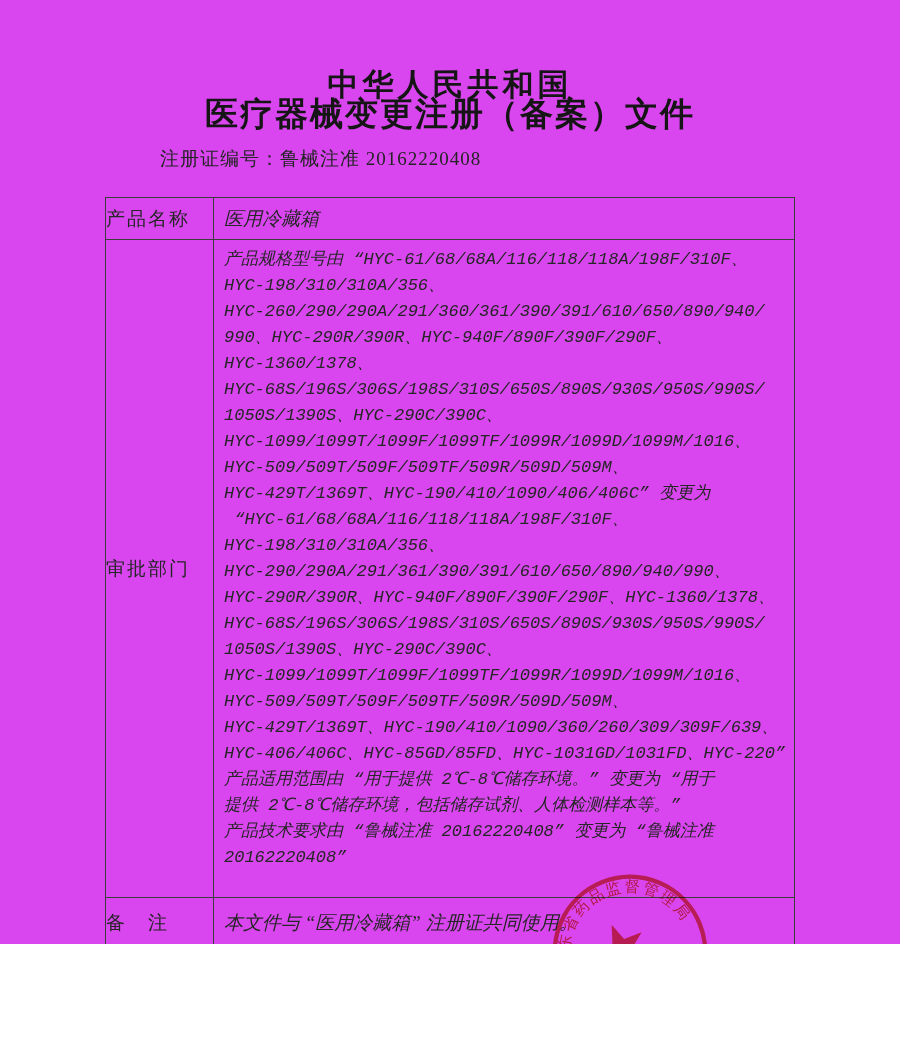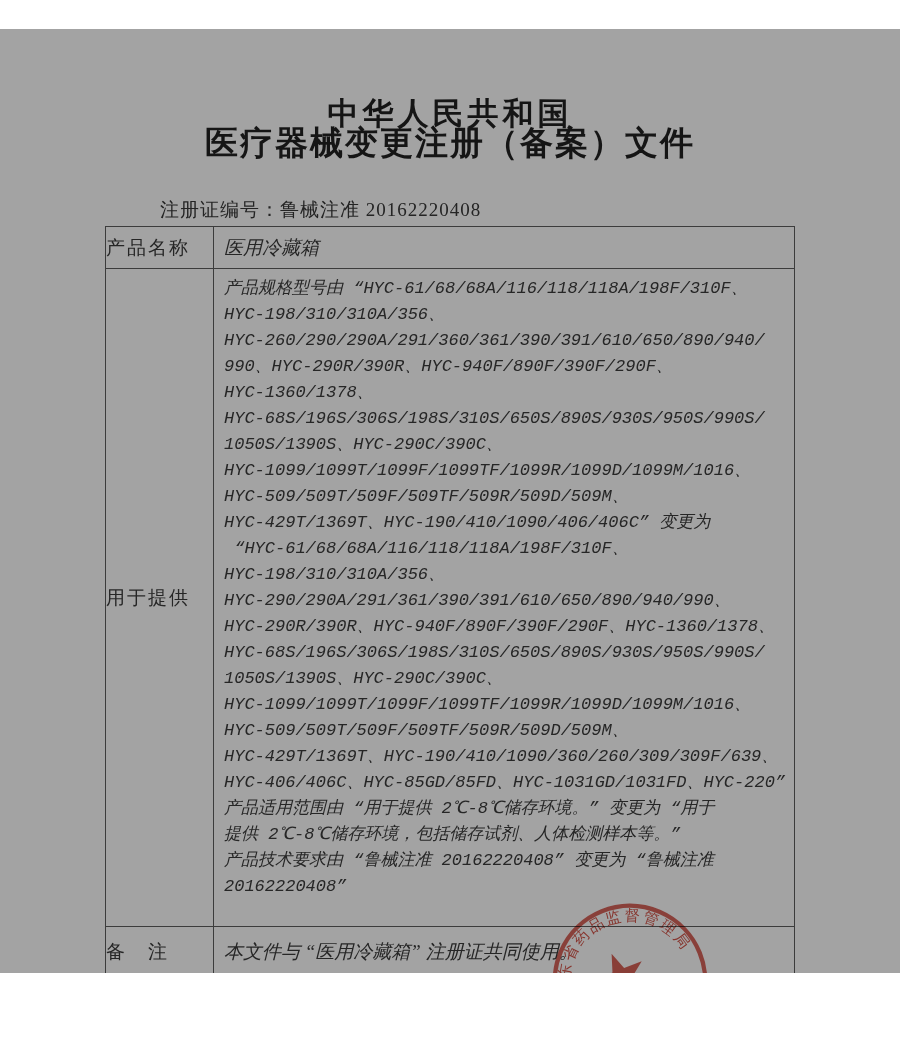--- a/index.html
+++ b/index.html
@@ -1,39 +1,38 @@
 <!DOCTYPE html>
 <html><head>
 <meta charset="utf-8">
 <style>
   html, body { margin: 0; padding: 0; background: #ffffff; }
   .page {
     position: relative;
     width: 900px;
     height: 944px;
-    background: #a3a3a3;
+    background: #d946ef;
     font-family: "Liberation Serif", serif;
     color: #222;
     overflow: hidden;
-    margin-top: 29px;
   }
   .title {
     position: absolute;
     left: 0; width: 100%;
     text-align: center;
     font-family: "Liberation Sans", sans-serif;
     font-weight: 700;
     color: #151515;
     margin: 0;
   }
   .title1 { top: 64px;  font-size: 31px; letter-spacing: 4px; }
   .title2 { top: 92px; font-size: 33px; letter-spacing: 2px; }
   .regno {
     position: absolute;
-    top: 168px; left: 160px;
+    top: 146px; left: 160px;
     font-size: 19px;
     letter-spacing: 1px;
     color: #242424;
   }
   table.doc {
     position: absolute;
     top: 197px; left: 105px;
     width: 690px;
     border-collapse: collapse;
     table-layout: fixed;
@@ -93,21 +92,21 @@
 
   <div class="regno"><span>注册证编号：</span><span>鲁械注准 20162220408</span></div>
 
   <table class="doc">
     <tbody>
         <tr class="row-name">
       <th>产品名称</th>
       <td>医用冷藏箱</td>
     </tr>
     <tr class="row-change">
-      <th>用于提供</th>
+      <th>审批部门</th>
       <td>产品规格型号由 “HYC-61/68/68A/116/118/118A/198F/310F、
 HYC-198/310/310A/356、
 HYC-260/290/290A/291/360/361/390/391/610/650/890/940/
 990、HYC-290R/390R、HYC-940F/890F/390F/290F、
 HYC-1360/1378、
 HYC-68S/196S/306S/198S/310S/650S/890S/930S/950S/990S/
 1050S/1390S、HYC-290C/390C、
 HYC-1099/1099T/1099F/1099TF/1099R/1099D/1099M/1016、
 HYC-509/509T/509F/509TF/509R/509D/509M、
 HYC-429T/1369T、HYC-190/410/1090/406/406C” 变更为

